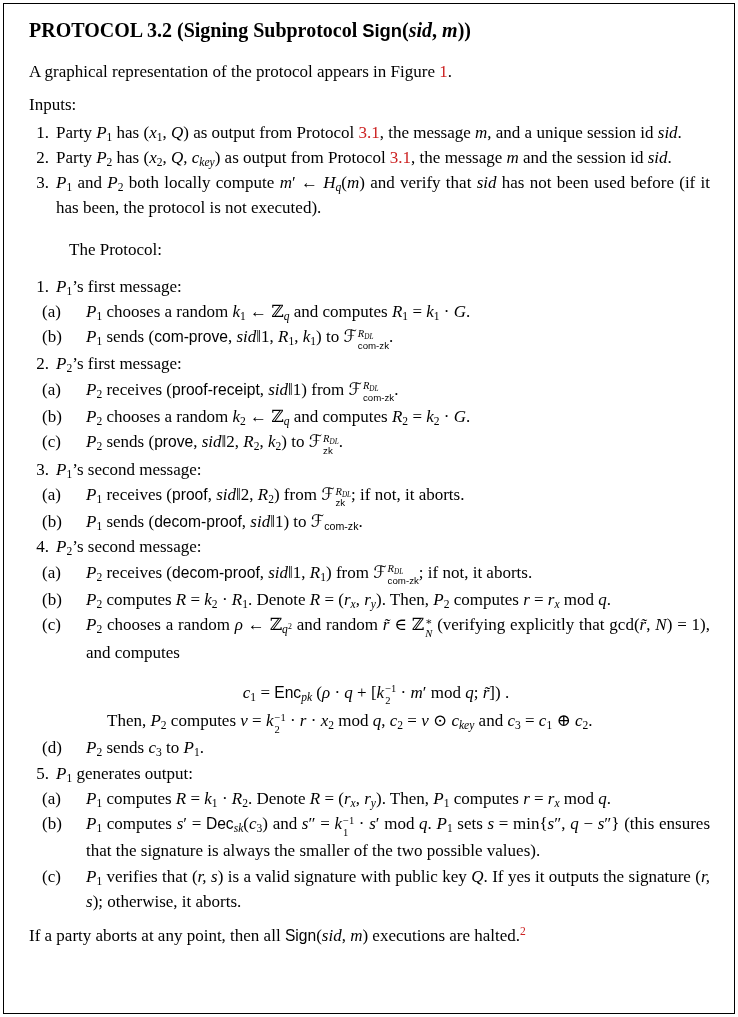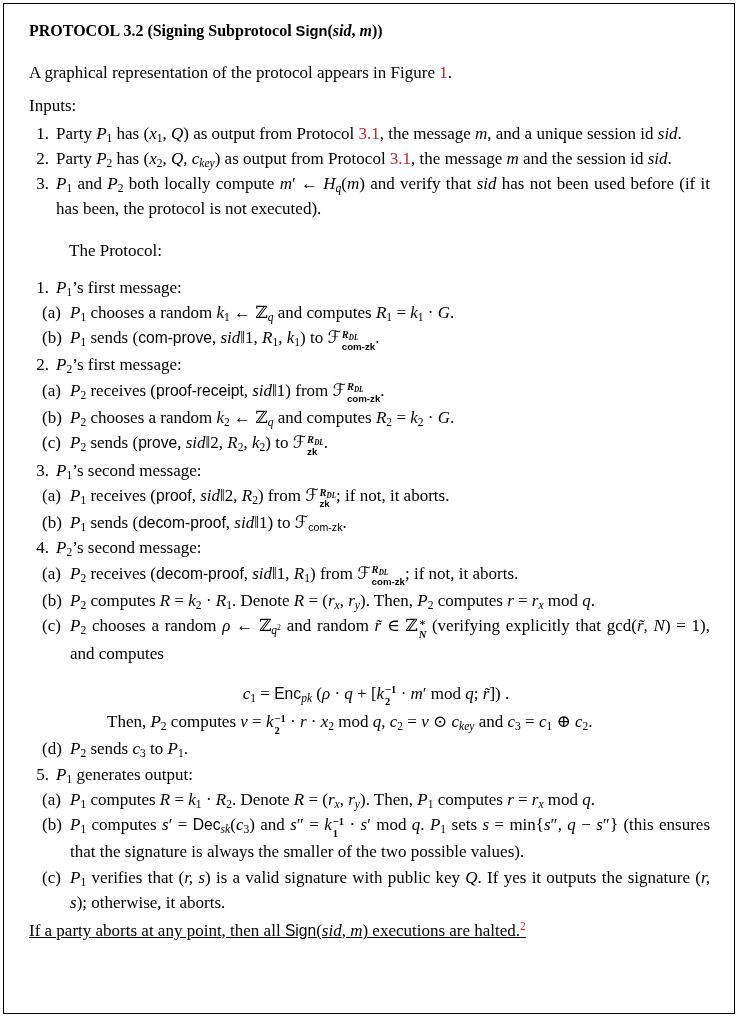--- a/index.html
+++ b/index.html
@@ -21,59 +21,58 @@
   }
   .frame{
     position:absolute;
     top:3px;left:3px;right:3px;bottom:3px;
     border:1.5px solid var(--border);
     box-sizing:border-box;
     padding:10px 24px 6px 25px;
   }
   .title{
     font-weight:bold;
-    font-size:16px;
+    font-size:20px;
     margin:4px 0 16px 0;
   }
   .para{margin:0 0 8px 0;text-align:justify;}
   .h{font-weight:normal;margin:4px 0 2px 0;}
   .olist{margin:0;}
   .item{display:flex;align-items:baseline;}
   .item .num{flex:0 0 20px;text-align:right;padding-right:7px;}
   .item .txt{flex:1;text-align:justify;}
   .step-title{font-weight:normal;}
   .sublist{margin-left:13px;}
   .subitem{display:flex;align-items:baseline;}
   .subitem .slabel{flex:0 0 26px;text-align:left;padding-right:2px;}
-  .subitem .txt{flex:1;text-align:justify;}
+  .subitem .txt{flex:1;text-align:justify;margin-left:16px;}
   .equation{
     text-align:center;
     margin:15px 0 1px 0;
   }
   .subcont{
     margin-left:65px;
     text-align:justify;
   }
-  .footer{margin-top:3px;text-decoration:underline;}
+  .footer{margin-top:9px;}
   .proto-h{margin-top:17px;margin-bottom:11px;margin-left:40px;}
 
   
   .rt-i{font-style:italic;}
   .rt-sf{font-family:"Liberation Sans","DejaVu Sans",sans-serif;font-size:0.92em;}
   .rt-sub{font-size:68%;vertical-align:-0.22em;line-height:0;}
   .rt-sup{font-size:68%;vertical-align:0.5em;line-height:0;}
   .rt-red{color:var(--link);}
   .rt-st{
     display:inline-block;
     vertical-align:-0.62em;
     font-size:62%;
     line-height:1.12;
     text-align:left;
     padding-left:1px;
-    font-weight:bold;
   }
   .rt-stt,.rt-stb{display:block;}
 </style>
 </head>
 <body>
 
 <div class="frame">
 
   <div class="title">PROTOCOL 3.2 (Signing Subprotocol <span class="rt-sf">Sign</span>(<span class="rt-i">sid</span>, <span class="rt-i">m</span>))</div>
 

